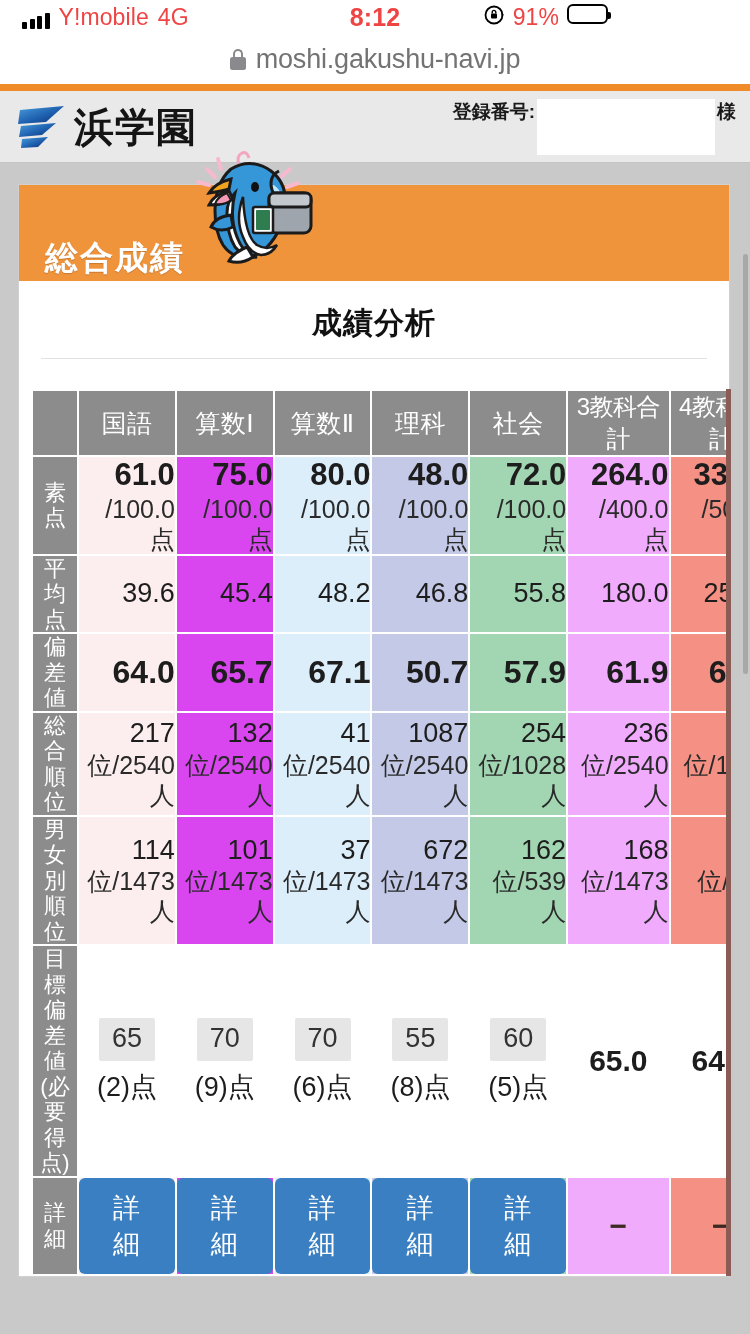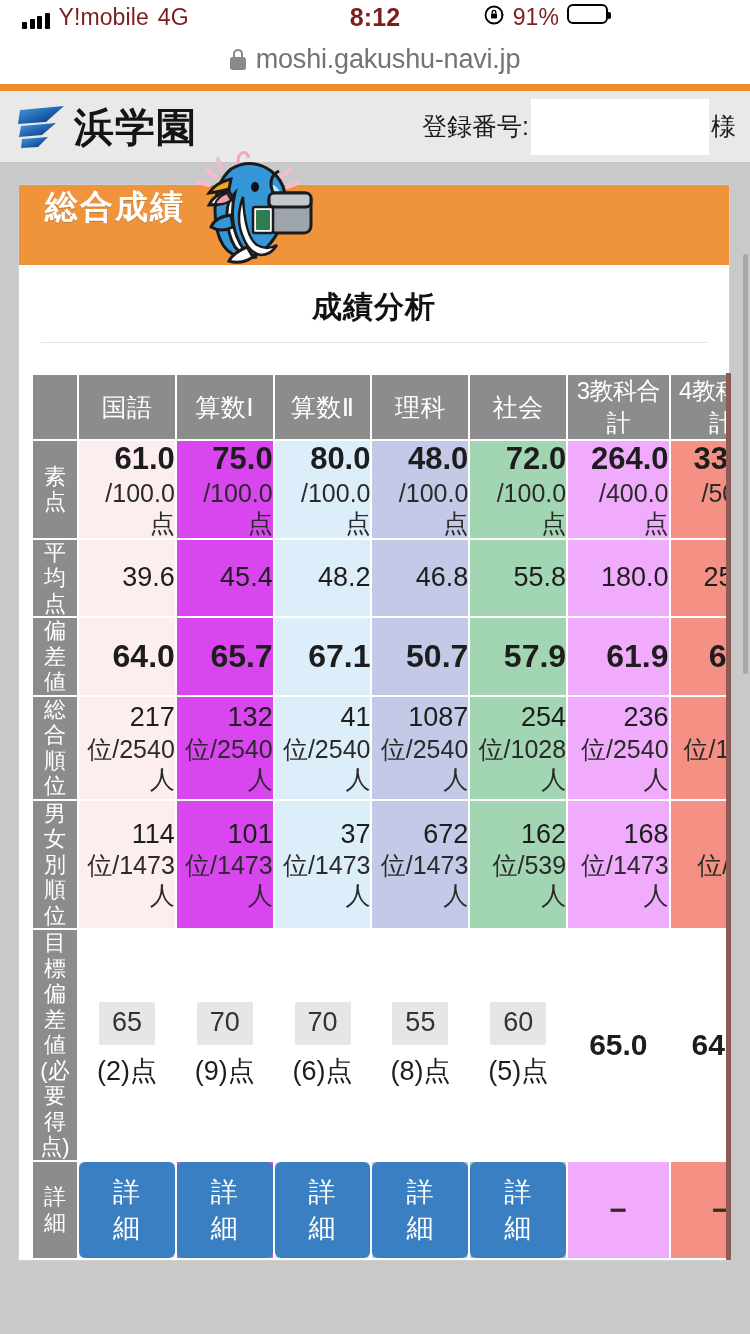--- a/index.html
+++ b/index.html
@@ -8,21 +8,21 @@
     background: #ffffff;
     font-family: "Liberation Sans", "DejaVu Sans", sans-serif;
     overflow: hidden;
   }
 
   
   .statusbar {
     height: 34px; width: 626px;
     display: flex; align-items: center;
     padding: 0 18px 0 22px;
-    font-size: 23px; font-weight: 600; color: #7f1d1d;
+    font-size: 23px; font-weight: 600; color: #ef4444;
     letter-spacing: 0.1px;
   }
   .sb-left { display: flex; align-items: flex-end; gap: 9px; }
   .signal { display: flex; align-items: flex-end; gap: 2.5px; height: 17px; }
   .signal i { width: 5px; background: #000; border-radius: 1px; display: block; }
   .signal i:nth-child(1){ height: 7px; }
   .signal i:nth-child(2){ height: 10px; }
   .signal i:nth-child(3){ height: 13px; }
   .signal i:nth-child(4){ height: 16px; }
   .carrier { font-size: 23px; font-weight: 500; line-height: 1; }
@@ -76,37 +76,37 @@
     position: relative;
   }
   .logo { display: flex; align-items: center; gap: 6px; }
   .logo-mark { width: 52px; height: 46px; }
   .logo-text {
     font-size: 40px; font-weight: 700; color: #141414;
     letter-spacing: 1px; line-height: 1;
     font-family: "DejaVu Sans", sans-serif;
   }
   .reg {
-    margin-left: auto; display: flex; align-items: center;
-    font-size: 25px; color: #1a1a1a; white-space: nowrap;
+    margin-left: auto; display: flex; 
+    font-size: 19px; color: #1a1a1a; white-space: nowrap; font-weight: bold;
   }
   .reg-redact {
     display: inline-block; width: 178px; height: 56px;
     background: #ffffff; margin: 0 2px;
   }
 
   
   .card {
     position: absolute; left: 18px; top: 100px;
     width: 712px; background: #ffffff;
     border: 1px solid #d0d0d0;
   }
   .card-banner {
-    height: 80px; background: #f0943c;
-    display: flex; align-items: flex-start; position: relative;
+    height: 96px; background: #f0943c;
+    display: flex; align-items: flex-end; position: relative;
   }
   .card-banner-title {
     font-size: 33px; font-weight: 700; color: #ffffff;
     margin-left: 26px; letter-spacing: 2px;
     text-shadow: 0 1px 1px rgba(0,0,0,.18);
   }
   .mascot { position: absolute; left: 150px; top: -38px; width: 160px; height: 120px; }
 
   .section-title-wrap { padding: 22px 26px 14px; }
   .section-title {

